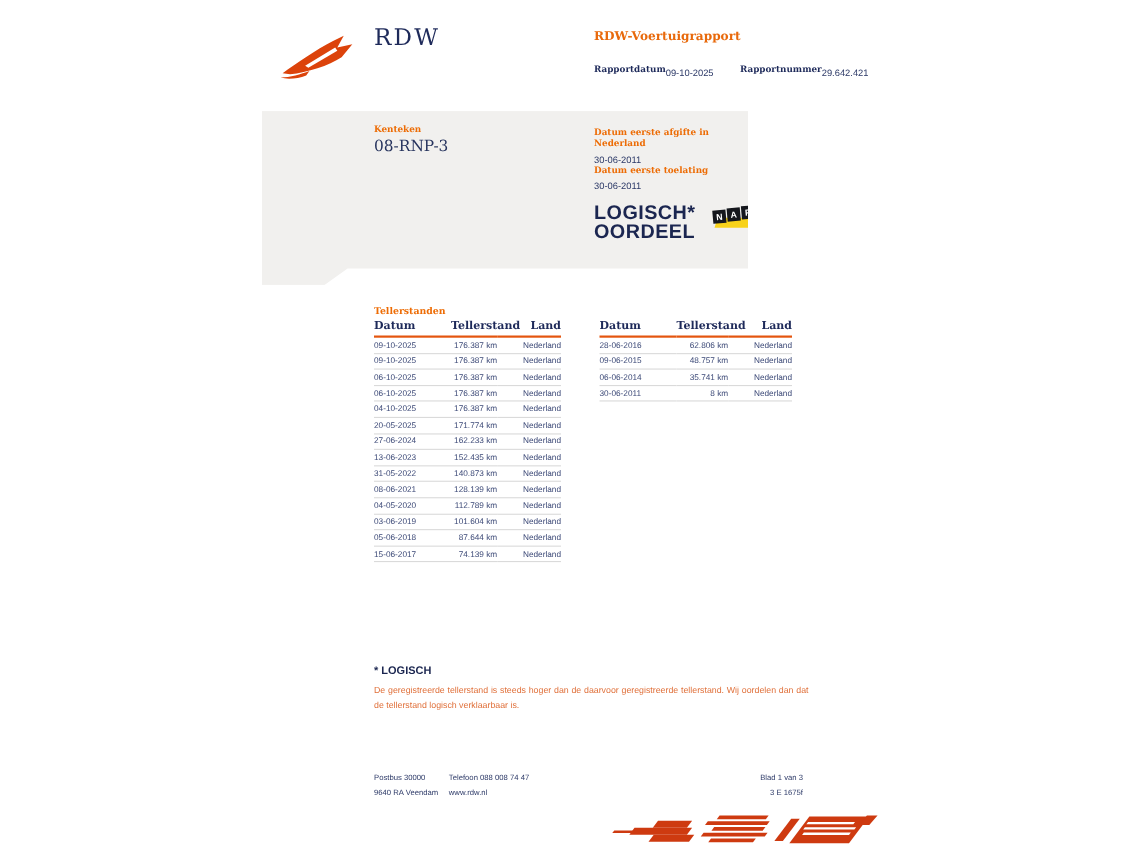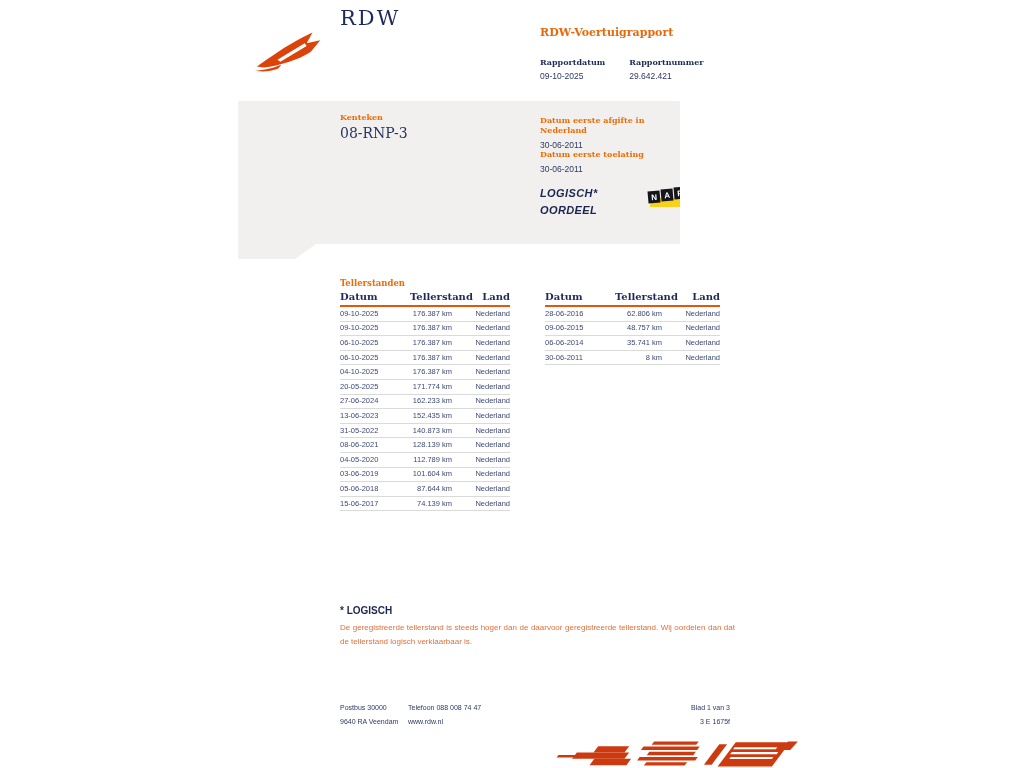--- a/index.html
+++ b/index.html
@@ -1,44 +1,44 @@
 <!DOCTYPE html>
 <html><head>
 <meta charset="utf-8">
 <style>
   html,body{margin:0;padding:0;background:#ffffff;}
   .page{position:relative;width:1024px;height:768px;background:#ffffff;overflow:hidden;
         font-family:"Liberation Sans",sans-serif;color:#1e2a5a;}
 
   
   .logo-svg{position:absolute;left:254px;top:27px;width:78px;height:46px;}
-  .wordmark{position:absolute;left:340px;top:6px;font-family:"DejaVu Serif",serif;
+  .wordmark{position:absolute;left:340px;top:22px;font-family:"DejaVu Serif",serif;
             font-size:21px;letter-spacing:2px;color:#1e2a5a;}
   .report-title{position:absolute;left:540px;top:26px;margin:0;font-family:"DejaVu Serif",serif;
             font-weight:bold;font-size:11px;color:#e8690b;}
   .meta{position:absolute;left:540px;top:57px;display:flex;}
-  .meta-col{display:flex;flex-direction:column;margin-right:24px;}
+  .meta-col{display:flex;flex-direction:row;margin-right:24px;}
   .meta-col .lbl{font-family:"DejaVu Serif",serif;font-weight:bold;font-size:8px;color:#1e2a5a;}
   .meta-col .val{font-size:8.5px;margin-top:4px;color:#2c3967;}
 
   
   .vehicle-panel{position:absolute;left:238px;top:101px;width:442px;height:158px;background:#f1f0ee;
        clip-path:polygon(0 0,100% 0,100% 143px,78px 143px,57px 158px,0 158px);}
   .fld{position:absolute;}
   .fld .flabel{font-family:"DejaVu Serif",serif;font-weight:bold;font-size:8px;color:#ed6c05;display:block;}
   .fld .fvalue-serif{font-family:"DejaVu Serif",serif;font-size:14px;color:#27345e;display:block;margin-top:3px;}
   .fld .fvalue-sans{font-size:8.5px;color:#2c3967;display:block;margin-top:5px;}
   .fld-kenteken{left:102px;top:11px;}
   .fld-merk{left:102px;top:48px;width:150px;}
   .fld-merk .fvalue-serif{line-height:22px;}
   .fld-teller{left:102px;top:111px;}
   .fld-afgifte{left:302px;top:14px;}
   .fld-toelating{left:302px;top:48px;}
-  .verdict{position:absolute;left:302px;top:84px;font-size:11px;font-weight:800;
-           letter-spacing:.4px;line-height:17px;color:#1b2650;font-style:italic;}
+  .verdict{position:absolute;left:302px;top:84px;font-size:18px;font-weight:800;
+           letter-spacing:.4px;line-height:17px;color:#1b2650;}
 
   
   .nap{position:absolute;left:410px;top:84px;width:52px;height:26px;}
   .nap-yellow{position:absolute;left:3px;top:13px;width:46px;height:9px;background:#f8d21a;
               transform:skewX(-18deg);}
   .nap-tile{position:absolute;width:12px;height:12px;background:#14161c;color:#fff;
             font-size:8px;font-weight:bold;display:flex;align-items:center;justify-content:center;
             transform:rotate(-5deg);}
   .nap-tile.t1{left:0;top:6px;}
   .nap-tile.t2{left:13px;top:4px;}

